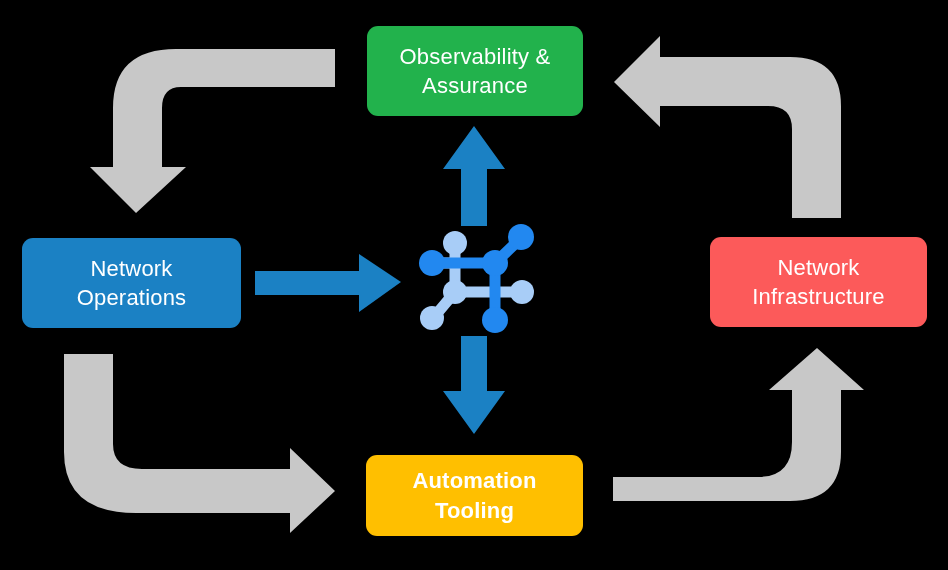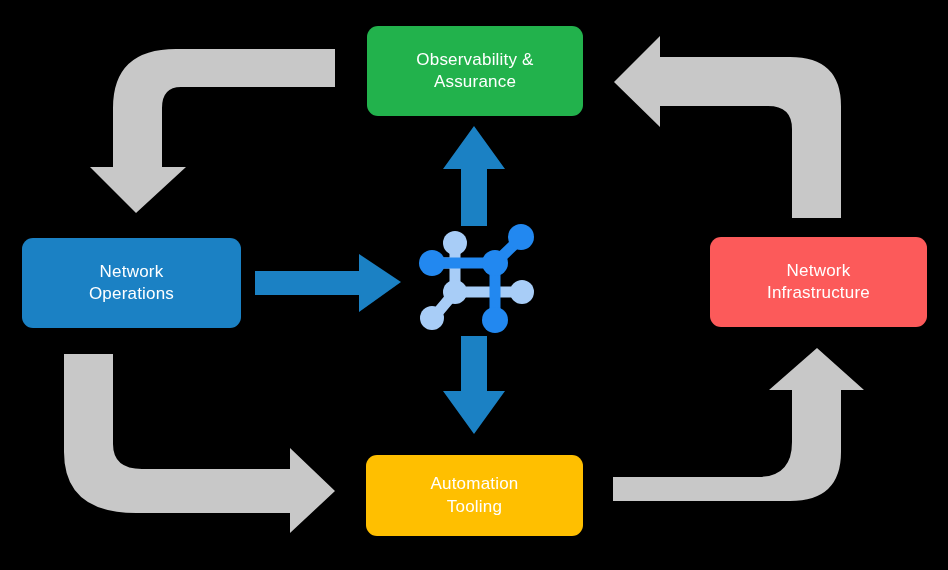--- a/index.html
+++ b/index.html
@@ -29,37 +29,37 @@
   }
   .node-box {
     position: absolute;
     box-sizing: border-box;
     border-radius: 11px;
     display: flex;
     align-items: center;
     justify-content: center;
     text-align: center;
     color: #ffffff;
-    font-size: 17px;
+    font-size: 22px;
     line-height: 1.32;
     font-weight: 400;
     letter-spacing: 0.2px;
     font-family: "Liberation Sans", sans-serif;
     user-select: none;
   }
   .node-label {
     display: block;
     padding: 0 10px;
     white-space: pre-line;
   }
   
   #node-observability { left: 367px; top: 26px;  width: 216px; height: 90px; }
   #node-operations    { left: 22px;  top: 238px; width: 219px; height: 90px; }
   #node-infrastructure{ left: 710px; top: 237px; width: 217px; height: 90px; }
-  #node-automation    { left: 366px; top: 455px; width: 217px; height: 81px; }
+  #node-automation    { left: 366px; top: 455px; width: 217px; height: 81px; font-weight: bold; }
 </style>
 </head>
 <body>
 
 <div id="diagram-root">
 
   <svg class="layer" viewBox="0 0 948 570" width="948" height="570" xmlns="http://www.w3.org/2000/svg">
 
     <path fill="#c8c8c8" d="M 335,49 L 335,87 L 181,87 Q 162,87 162,108 L 162,167 L 186,167 L 136,213 L 90,167 L 113,167 L 113,108 Q 113,49 176,49 Z"></path>
 

